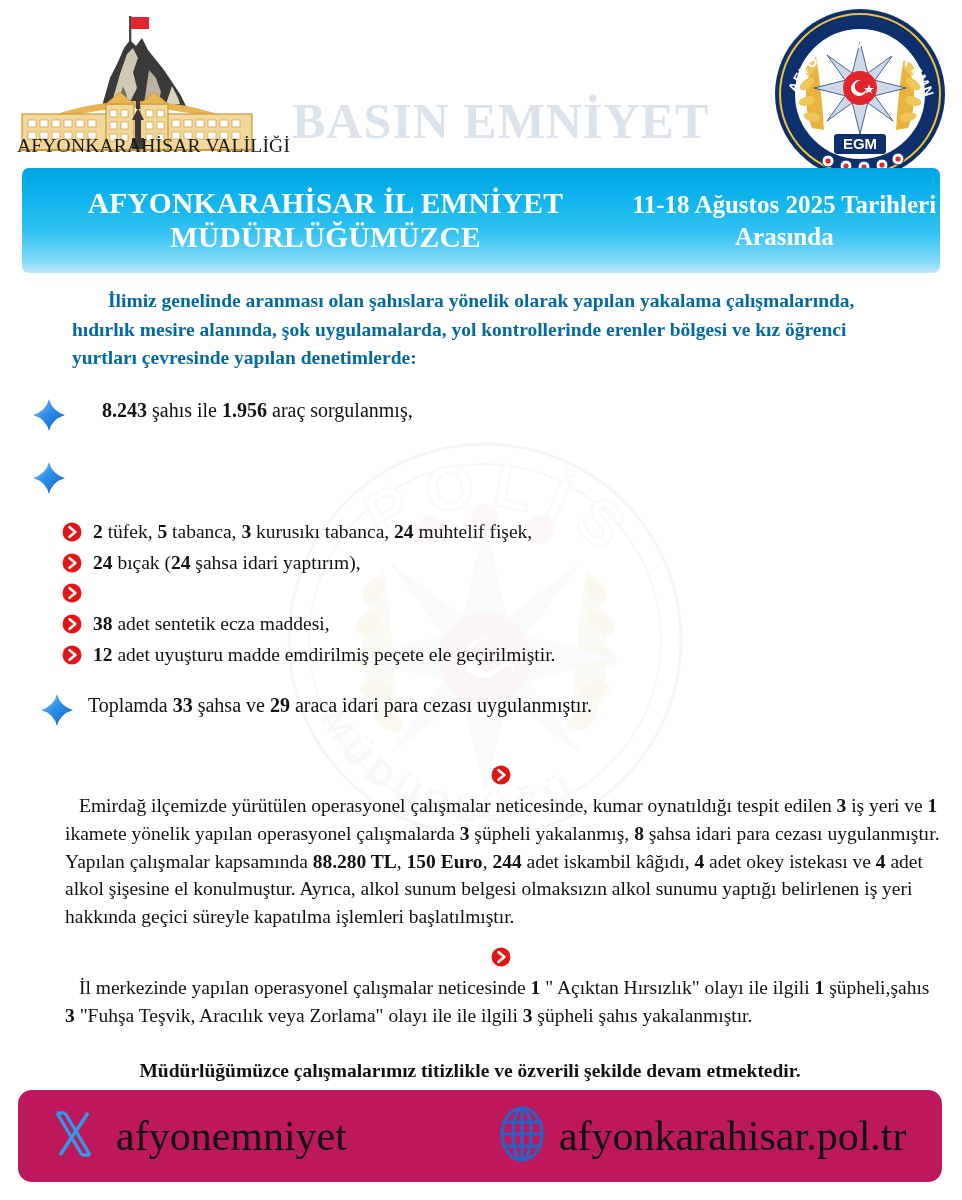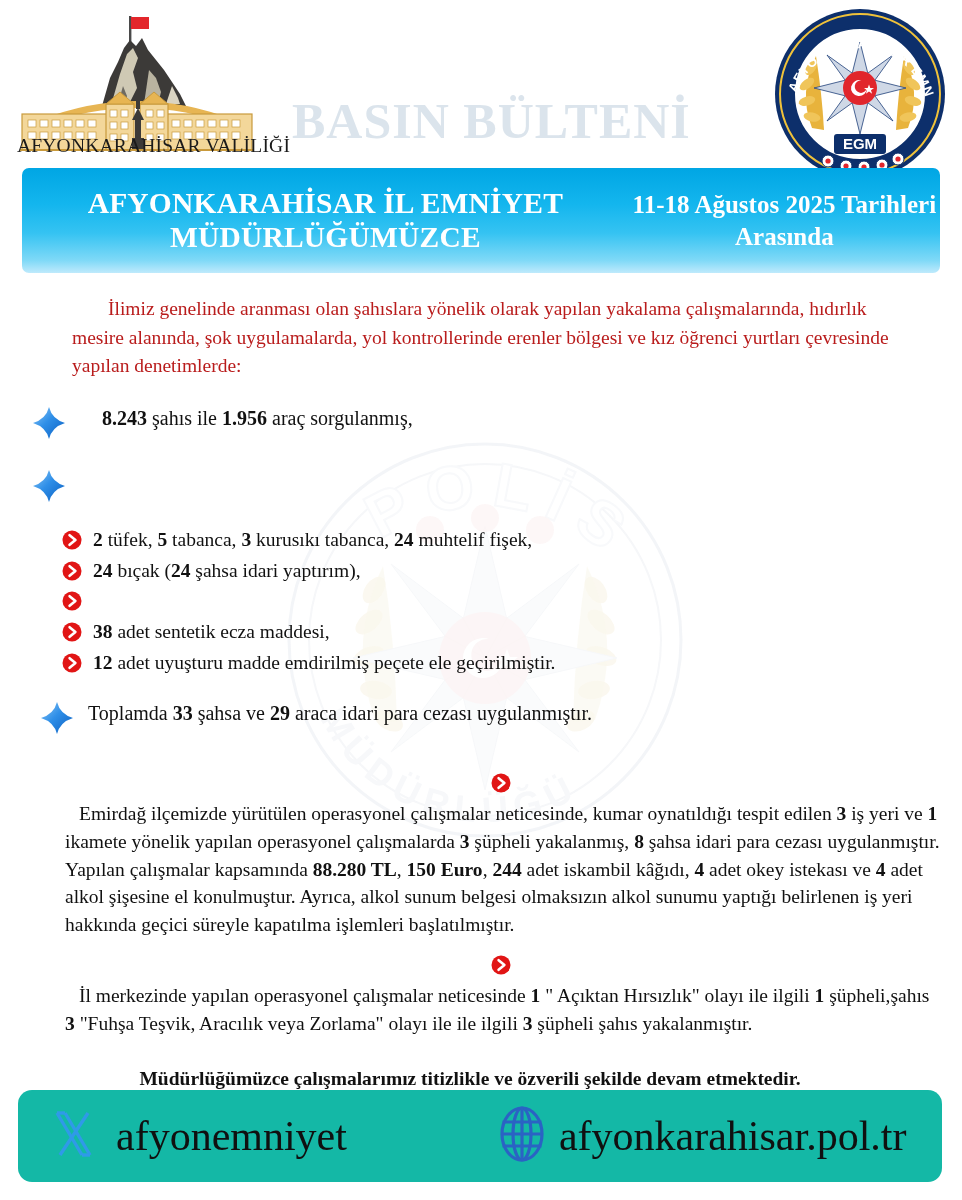--- a/index.html
+++ b/index.html
@@ -124,27 +124,27 @@
   
   .content {
     position: absolute;
     left: 0;
     top: 283px;
     width: 962px;
     z-index: 2;
   }
 
   .intro {
-    margin: 12px 52px 0 72px;
+    margin: 4px 52px 0 72px;
     font-size: 19.5px;
-    font-weight: normal;
+    font-weight: bold;
     line-height: 1.47;
     text-align: left;
     text-indent: 36px;
-    color: #b91c1c;
+    color: #0369a1;
   }
 
   
   .diamond-row {
     display: flex;
     align-items: flex-start;
     margin-left: 32px;
     font-size: 20px;
     line-height: 1.3;
   }
@@ -204,21 +204,21 @@
 
   b, .b { font-weight: bold; }
 
   
   .footer {
     position: absolute;
     left: 18px;
     top: 1090px;
     width: 924px;
     height: 92px;
-    background: #14b8a6;
+    background: #be185d;
     border-radius: 14px;
     display: flex;
     align-items: center;
     z-index: 3;
   }
 
   .footer-item {
     display: flex;
     align-items: center;
   }
@@ -377,21 +377,21 @@
           <rect x="140" y="126" width="7" height="7"></rect>
             <rect x="151" y="126" width="7" height="7"></rect>
         </g>
 
         <rect x="14" y="141" width="234" height="2" fill="#c99a3c"></rect>
       </svg>
     </div>
 
     <div class="gov-logo-caption">AFYONKARAHİSAR VALİLİĞİ</div>
 
-    <div class="press-title">BASIN BÜLTENİ</div>
+    <div class="press-title">BASIN EMNİYET</div>
 
     <div class="police-emblem">
       <svg viewBox="0 0 176 176" width="176" height="176">
         <defs>
           <path id="em-arc" d="M 22,94 A 68,68 0 0 1 154,94"></path>
         </defs>
         <circle cx="88" cy="88" r="85" fill="#0d2f6b"></circle>
         <circle cx="88" cy="88" r="80" fill="none" stroke="#f0c23a" stroke-width="2"></circle>
         <circle cx="88" cy="88" r="66" fill="#ffffff"></circle>
         <circle cx="88" cy="88" r="66" fill="none" stroke="#0d2f6b" stroke-width="2"></circle>

